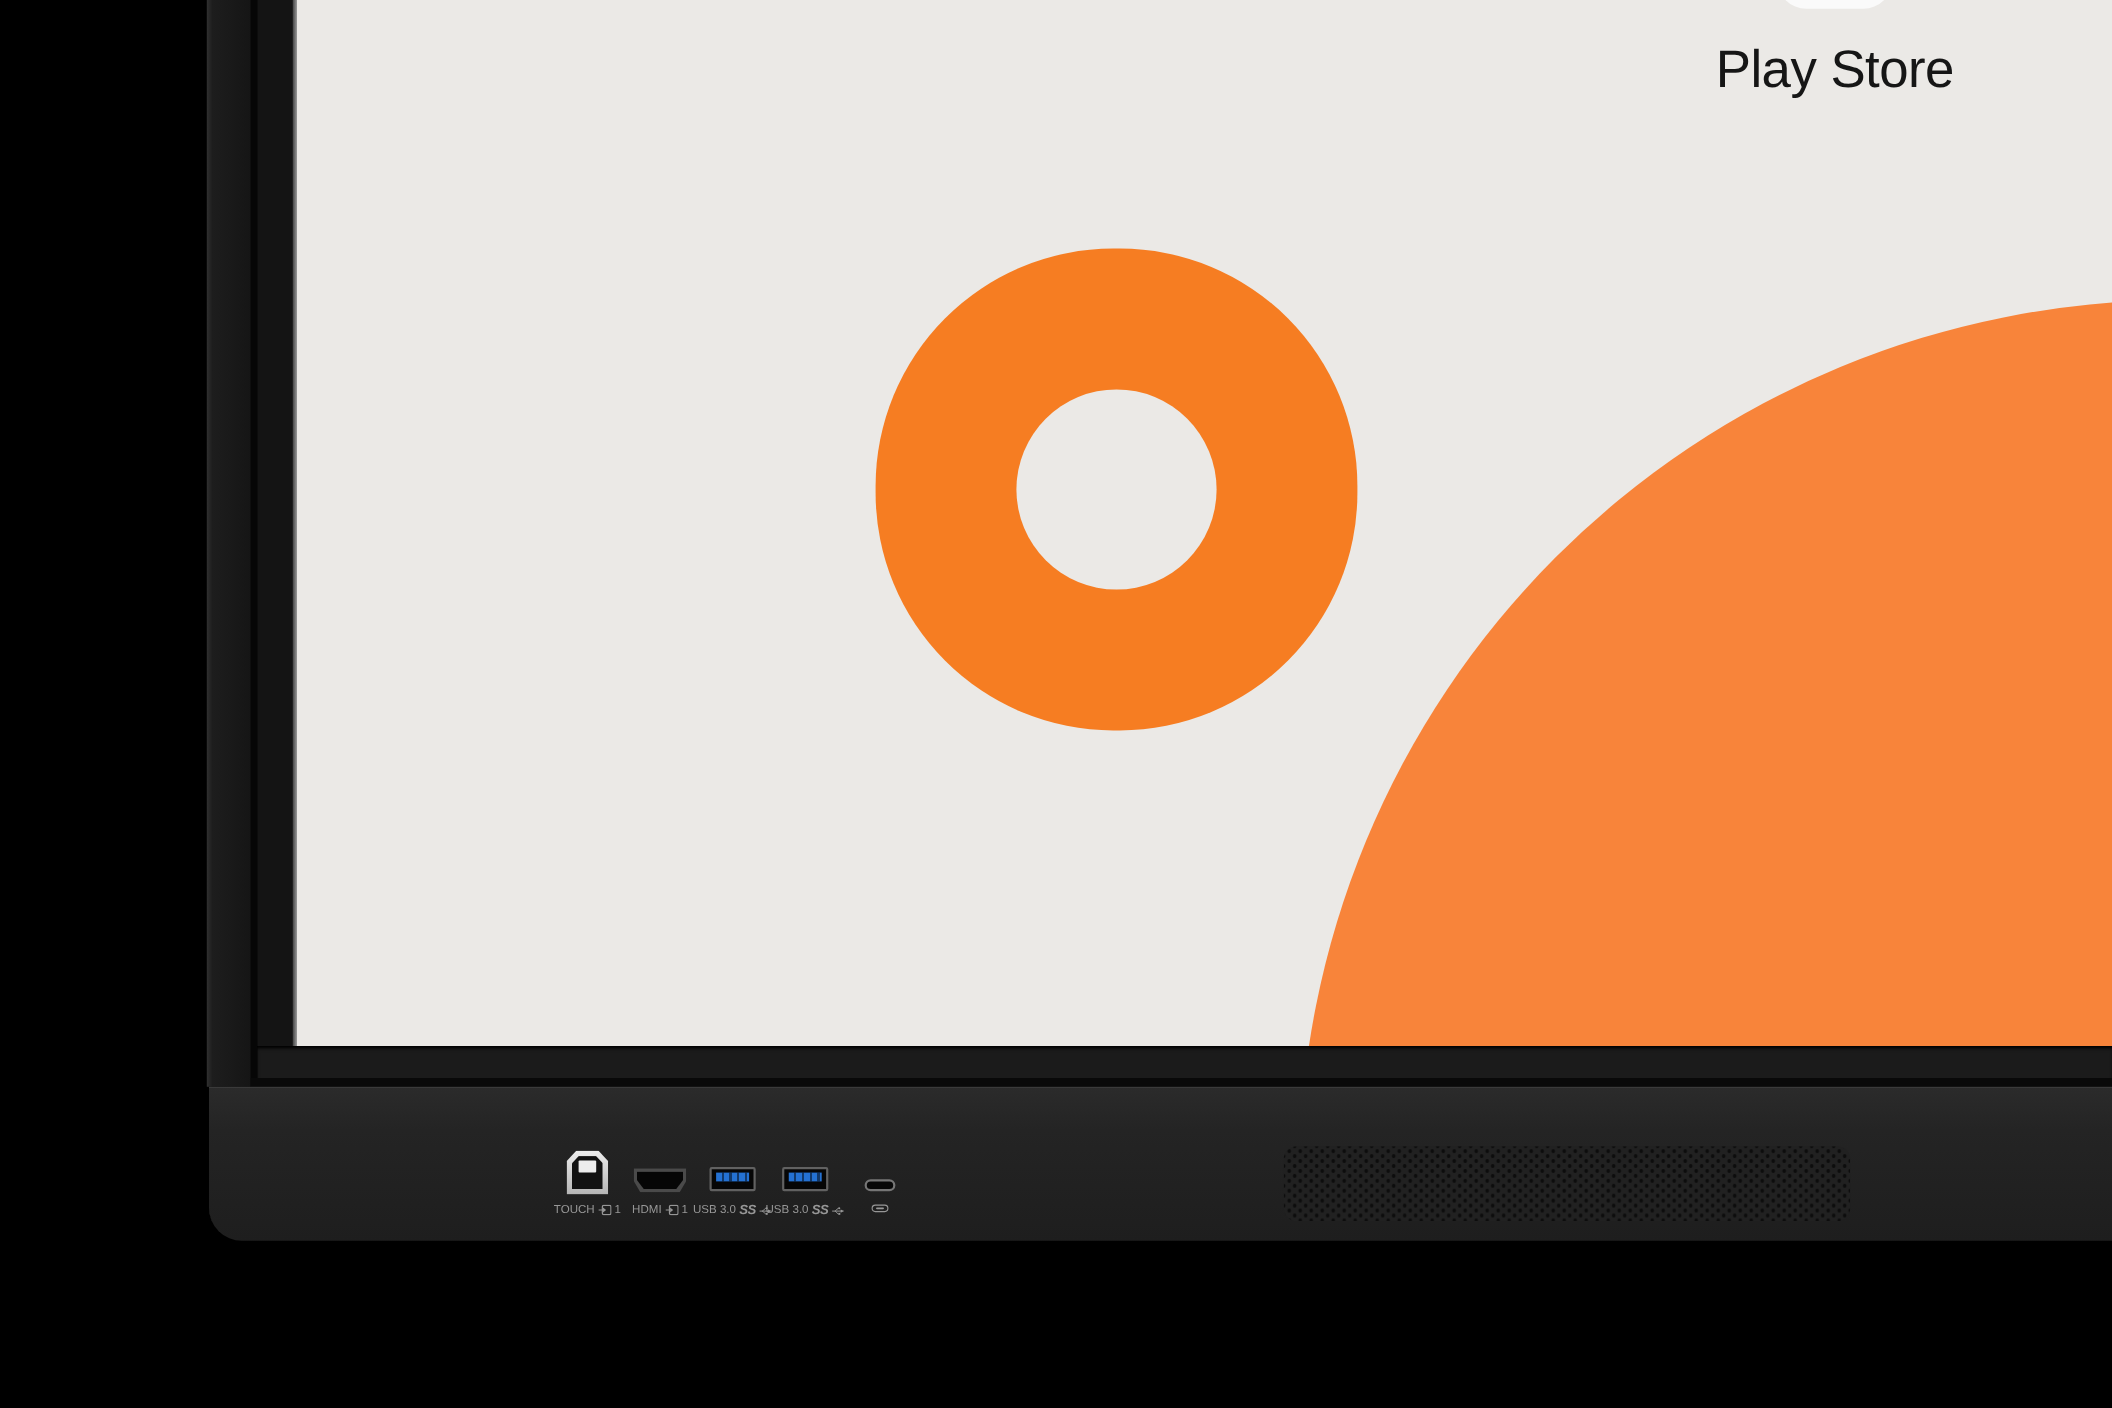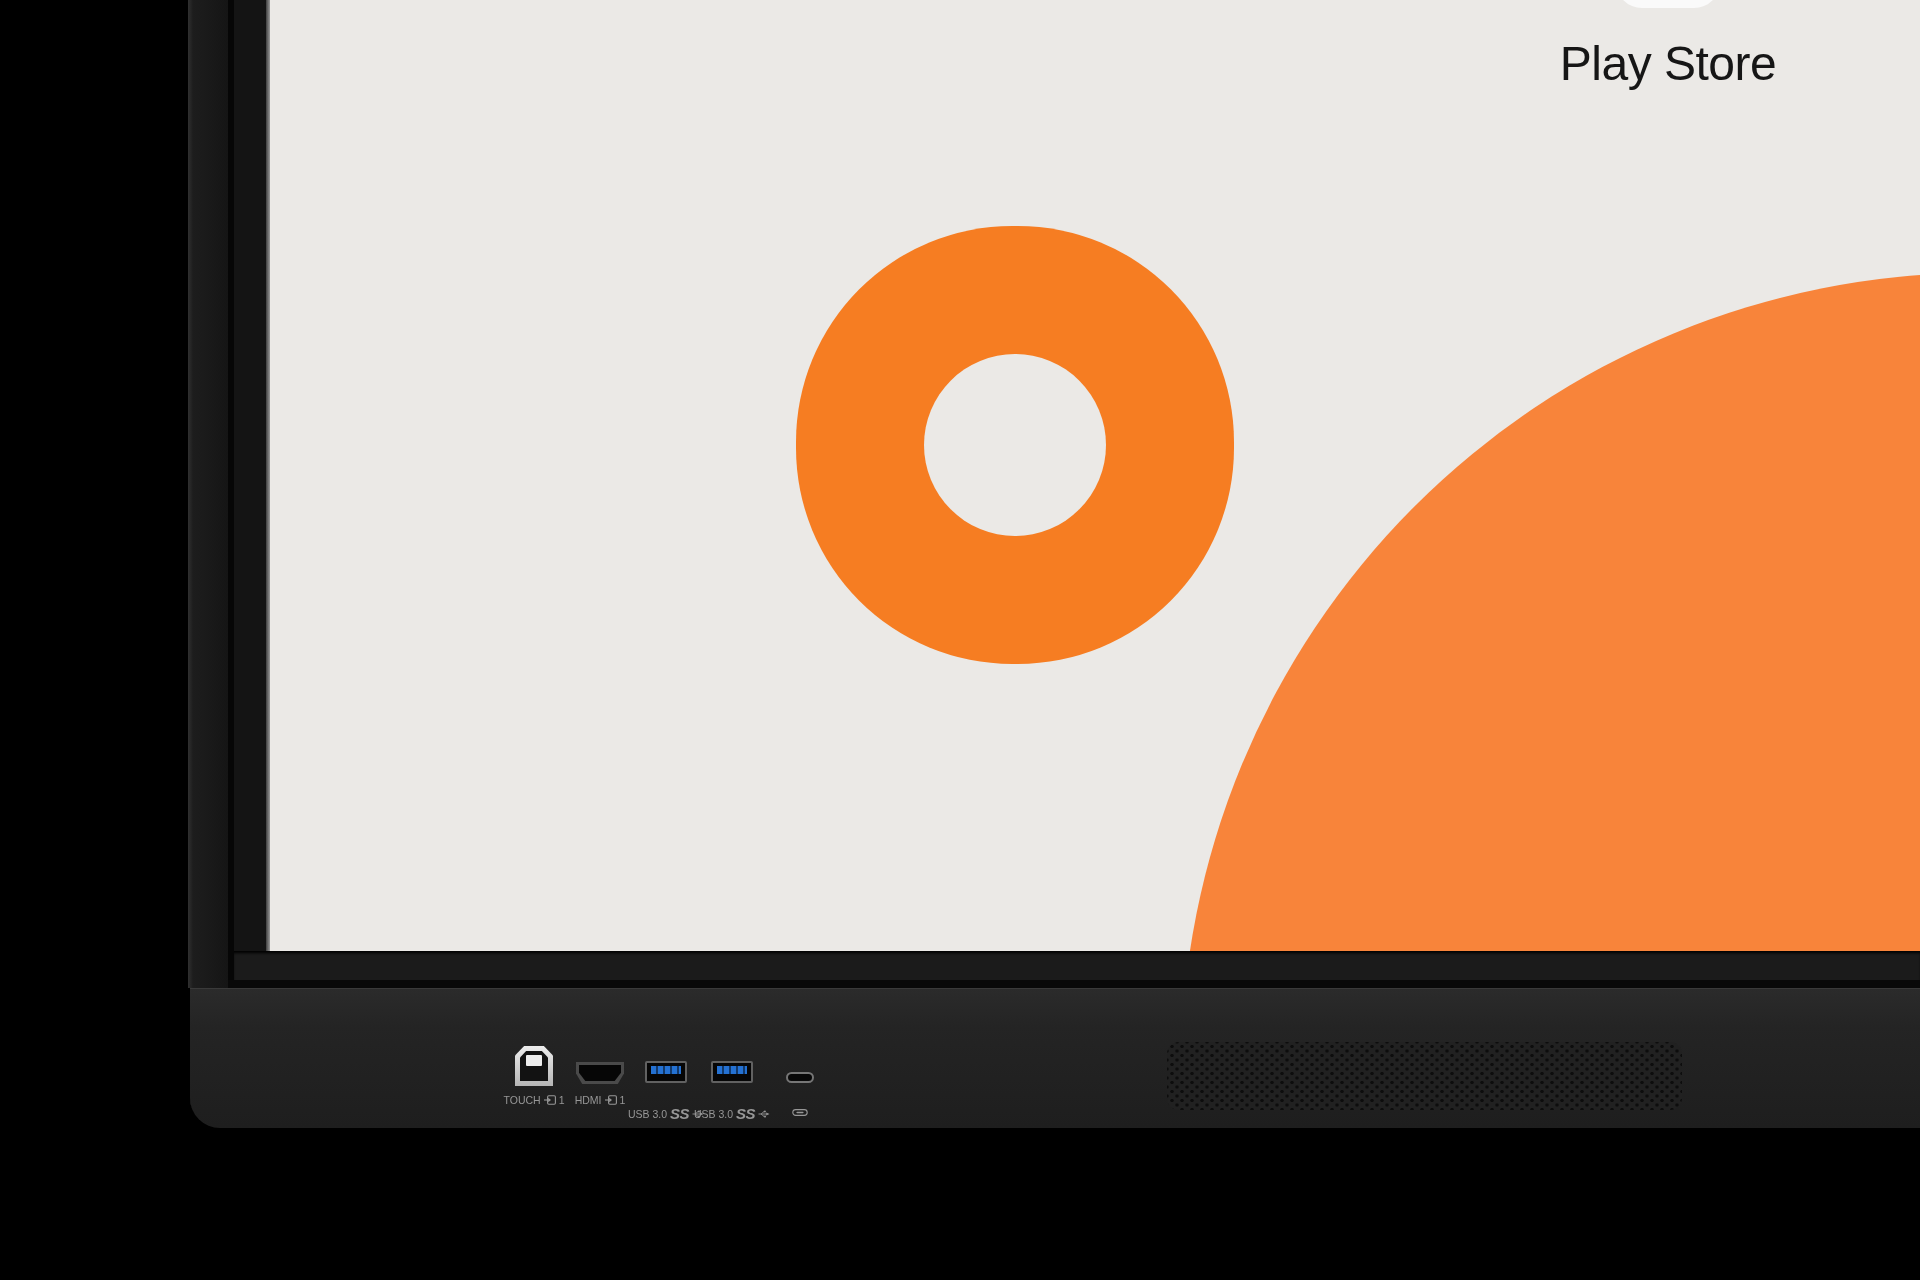--- a/index.html
+++ b/index.html
@@ -41,21 +41,21 @@
     background-color:#212121;
     background-image:
       radial-gradient(circle,#0d0d0d 1.4px,transparent 2px),
       radial-gradient(circle,#0d0d0d 1.4px,transparent 2px);
     background-size:10px 9px;background-position:0 0,5px 4.5px;}
 
   .port-group{position:absolute;display:flex;flex-direction:column;align-items:center;}
   .port-label{margin-top:0;display:flex;align-items:center;gap:3px;white-space:nowrap;
     font-size:10.5px;line-height:12px;color:var(--label-gray);}
   .port-label svg{display:block;color:var(--label-gray);}
-  .ss{font-size:15px;font-style:italic;font-weight:700;letter-spacing:-0.5px;}
+  .ss{font-size:12px;font-style:italic;font-weight:700;letter-spacing:-0.5px;}
 
   
   .usb-b-port{width:38px;height:40px;position:relative;
     background:linear-gradient(180deg,#ededed,#b5b5b5);
     clip-path:polygon(0 24%,24% 0,76% 0,100% 24%,100% 100%,0 100%);}
   .usb-b-inner{position:absolute;inset:5px;background:#121212;
     clip-path:polygon(0 22%,22% 0,78% 0,100% 22%,100% 100%,0 100%);}
   .usb-b-tab{position:absolute;left:50%;top:9px;transform:translateX(-50%);
     width:16px;height:11px;background:#ececec;border-radius:1px;}
 
@@ -69,21 +69,21 @@
   .usb-a-port{width:42px;height:22px;box-sizing:border-box;position:relative;
     background:#060606;border:2px solid #616161;border-radius:2px;}
   .usb-a-tab{position:absolute;left:4px;right:4px;top:3px;height:8px;
     background:var(--usb-blue);
     background-image:repeating-linear-gradient(90deg,transparent 0 5px,rgba(0,0,0,0.5) 5px 7px);}
 
   
   .usb-c-port{width:28px;height:11px;box-sizing:border-box;background:#080808;
     border:2px solid #767676;border-radius:7px;}
 
-  .gap8{margin-top:8px;} .gap10{margin-top:10px;} .gap11{margin-top:25px;}
+  .gap8{margin-top:8px;} .gap10{margin-top:10px;} .gap11{margin-top:11px;align-items:flex-end;}
 </style>
 </head>
 <body>
 
 <div id="stage" style="--screen-bg: #EBE9E6; --accent-orange: #F67D22; --accent-orange-large: #F8843A; --usb-blue: #2471D2; --label-gray: #979797; --app-icon-white: #FAFAFA; --app-label-dark: #161616;">
 
   <div class="abs side-strip"></div>
   <div class="abs bezel-gap"></div>
   <div class="abs bezel-left"></div>
   <div class="abs glass-edge"></div>

